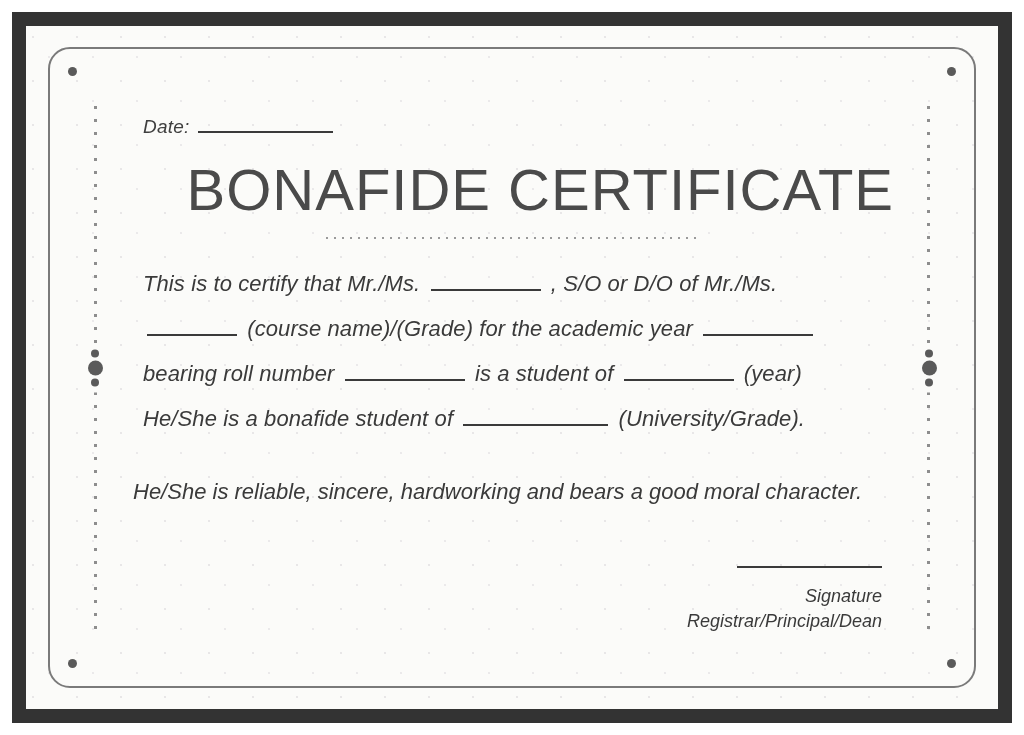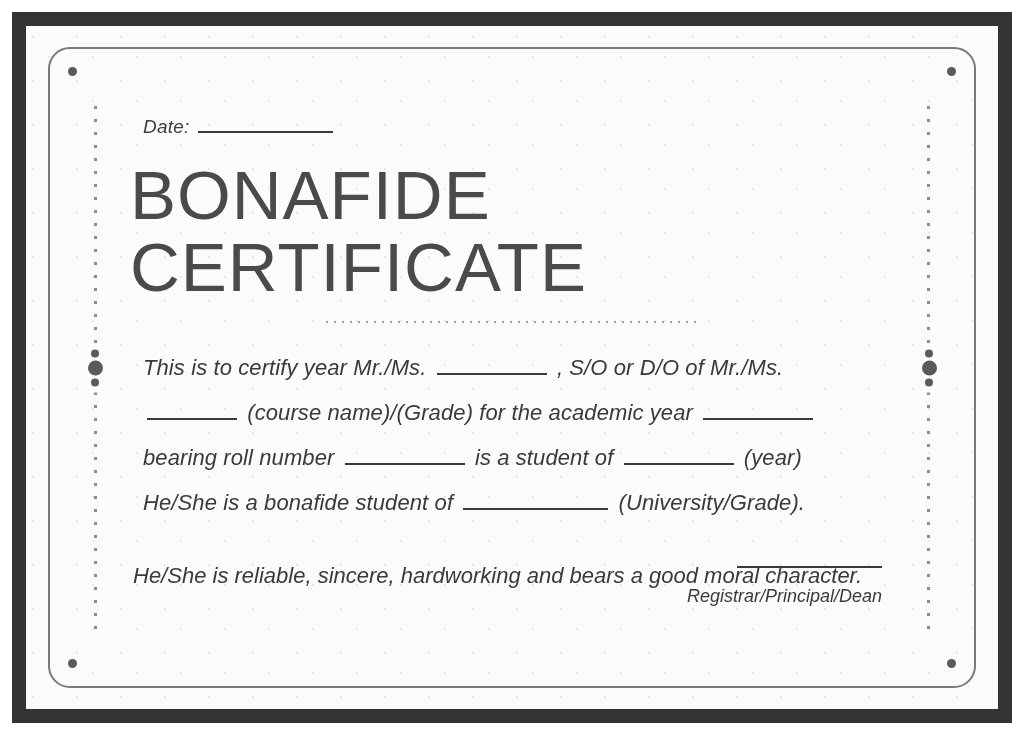--- a/index.html
+++ b/index.html
@@ -128,22 +128,22 @@
     letter-spacing: 0.2px;
   }
   .blank {
     display: inline-block;
     border-bottom: 2.5px solid #3a3a3a;
     vertical-align: baseline;
   }
   .date-row .blank { width: 135px; margin-left: 9px; }
 
   .title {
-    text-align: left;
-    font-size: 69px;
+    text-align: right;
+    font-size: 58px;
     font-weight: 300;
     letter-spacing: 1px;
     color: #4a4a4a;
     margin-top: 22px;
     line-height: 1.05;
   }
 
   .dotted-divider {
     width: 372px;
     height: 2px;
@@ -247,21 +247,21 @@
         <span class="blank"></span>
       </div>
 
       <div class="title">BONAFIDE CERTIFICATE</div>
 
       <div class="dotted-divider"></div>
 
       <div class="body-block">
 
         <div class="body-line">
-          <span>This is to certify year Mr./Ms.</span>
+          <span>This is to certify that Mr./Ms.</span>
           <span class="blank w-name"></span>
           <span>, S/O or D/O of Mr./Ms.</span>
         </div>
 
         <div class="body-line">
           <span class="blank w-course"></span>
           <span>(course name)/(Grade) for the academic year</span>
           <span class="blank w-year"></span>
         </div>
 
@@ -278,20 +278,21 @@
           <span class="blank w-univ"></span>
           <span>(University/Grade).</span>
         </div>
 
       </div>
 
       <div class="moral">He/She is reliable, sincere, hardworking and bears a good moral character.</div>
 
       <div class="signature-block">
         <div class="sig-rule"></div>
+        <div>Signature</div>
         <div>Registrar/Principal/Dean</div>
       </div>
 
       <div class="footer">
       </div>
 
     </div>
   </div>
 </div>
 

